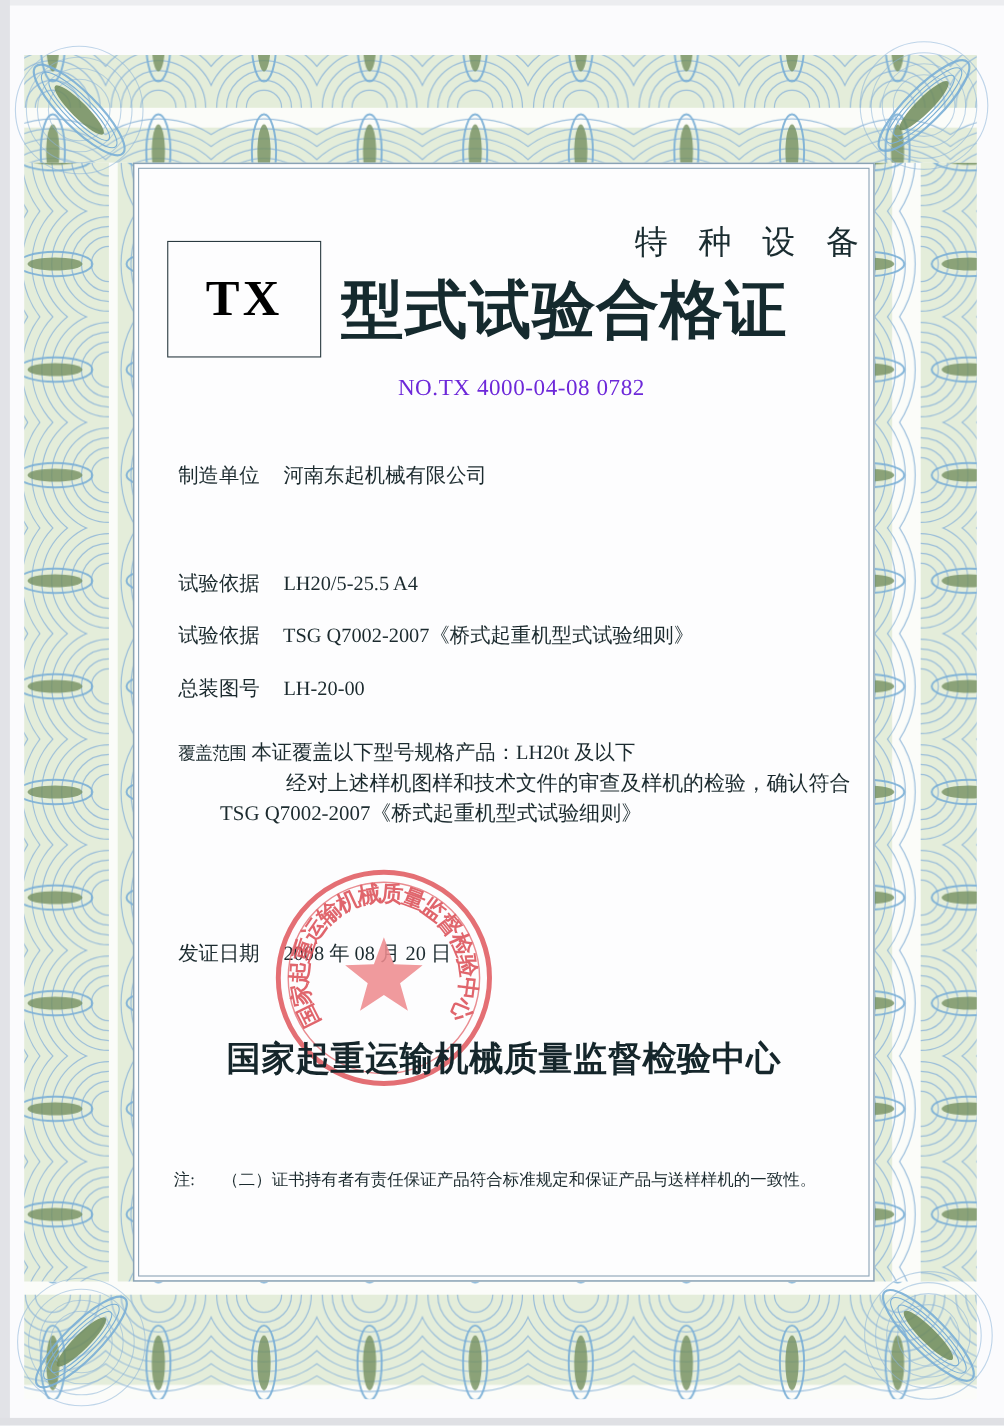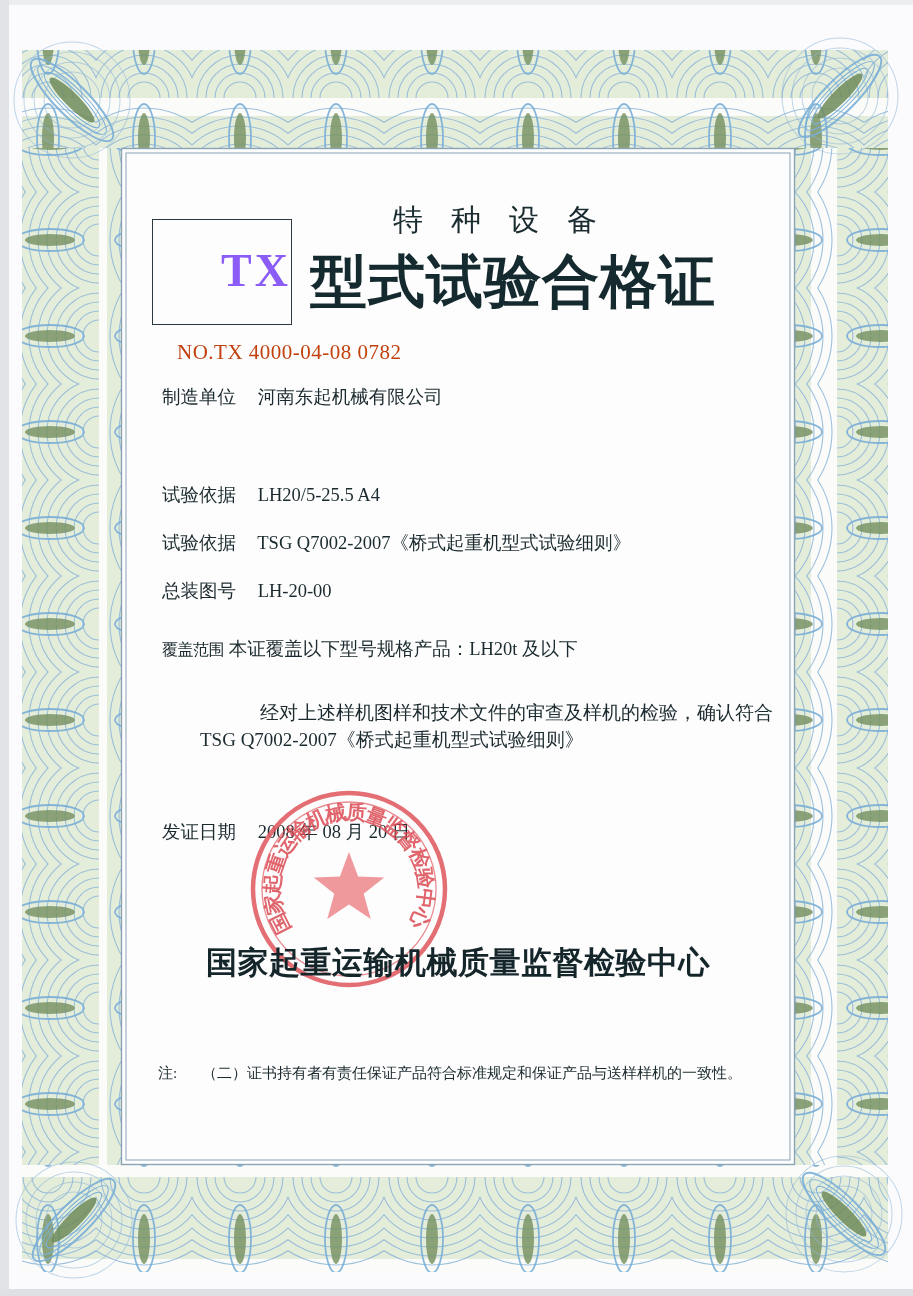--- a/index.html
+++ b/index.html
@@ -9,37 +9,37 @@
     font-family:"Liberation Serif","DejaVu Serif",serif;color:#1b2a2e;
   }
   .edge-l{position:absolute;left:0;top:0;width:9px;height:100%;background:#e2e3e7;}
   .edge-t{position:absolute;left:0;top:0;width:100%;height:5px;background:#ecedf0;}
   .edge-b{position:absolute;left:0;bottom:0;width:100%;height:7px;background:#dfe0e4;}
   .border-svg{position:absolute;left:0;top:0;}
   .panel{
     position:absolute;left:121px;top:148px;width:674px;height:1017px;
   }
   .supertitle{
-    position:absolute;left:88px;top:52px;width:600px;text-align:center;
+    position:absolute;left:88px;top:52px;width:600px;text-align:right;
     font-size:30px;letter-spacing:28px;color:#1a2c30;white-space:nowrap;
   }
   .main-title{
     position:absolute;left:110px;top:96px;width:564px;text-align:center;
     font-size:57px;font-weight:bold;letter-spacing:1px;color:#152a2e;white-space:nowrap;
   }
   .cert-no{
-    position:absolute;left:56px;top:192px;width:634px;text-align:left;
-    font-size:21px;letter-spacing:0.5px;color:#c2410c;
+    position:absolute;left:36px;top:192px;width:634px;text-align:center;
+    font-size:21px;letter-spacing:0.5px;color:#6d28d9;
   }
   .tx-box{
     position:absolute;left:31px;top:71px;width:138px;height:104px;
-    border:1.5px solid #2a3a40;text-align:right;line-height:102px;
-    font-size:46px;font-weight:bold;letter-spacing:3px;color:#8b5cf6;
-  }
-  .row{position:absolute;left:41px;font-size:18.5px;line-height:24px;white-space:nowrap;}
+    border:1.5px solid #2a3a40;text-align:center;line-height:102px;
+    font-size:46px;font-weight:bold;letter-spacing:3px;color:#000000;
+  }
+  .row{position:absolute;left:41px;font-size:18.5px;line-height:24px;white-space:nowrap;margin-top:36px;}
   .row .lbl{display:inline-block;width:91px;}
   .row-coverage .lbl{width:62px;font-size:16px;letter-spacing:-0.5px;}
   .statement{position:absolute;left:79px;top:551px;width:600px;font-size:19px;line-height:27px;}
   .st-line{white-space:nowrap;}
   .st-indent{margin-left:60px;}
   .seal{position:absolute;left:117px;top:630px;}
   .issuer{
     position:absolute;left:0;top:794px;width:674px;text-align:center;
     font-size:31px;font-weight:bold;letter-spacing:0.5px;color:#15262b;white-space:nowrap;
   }

